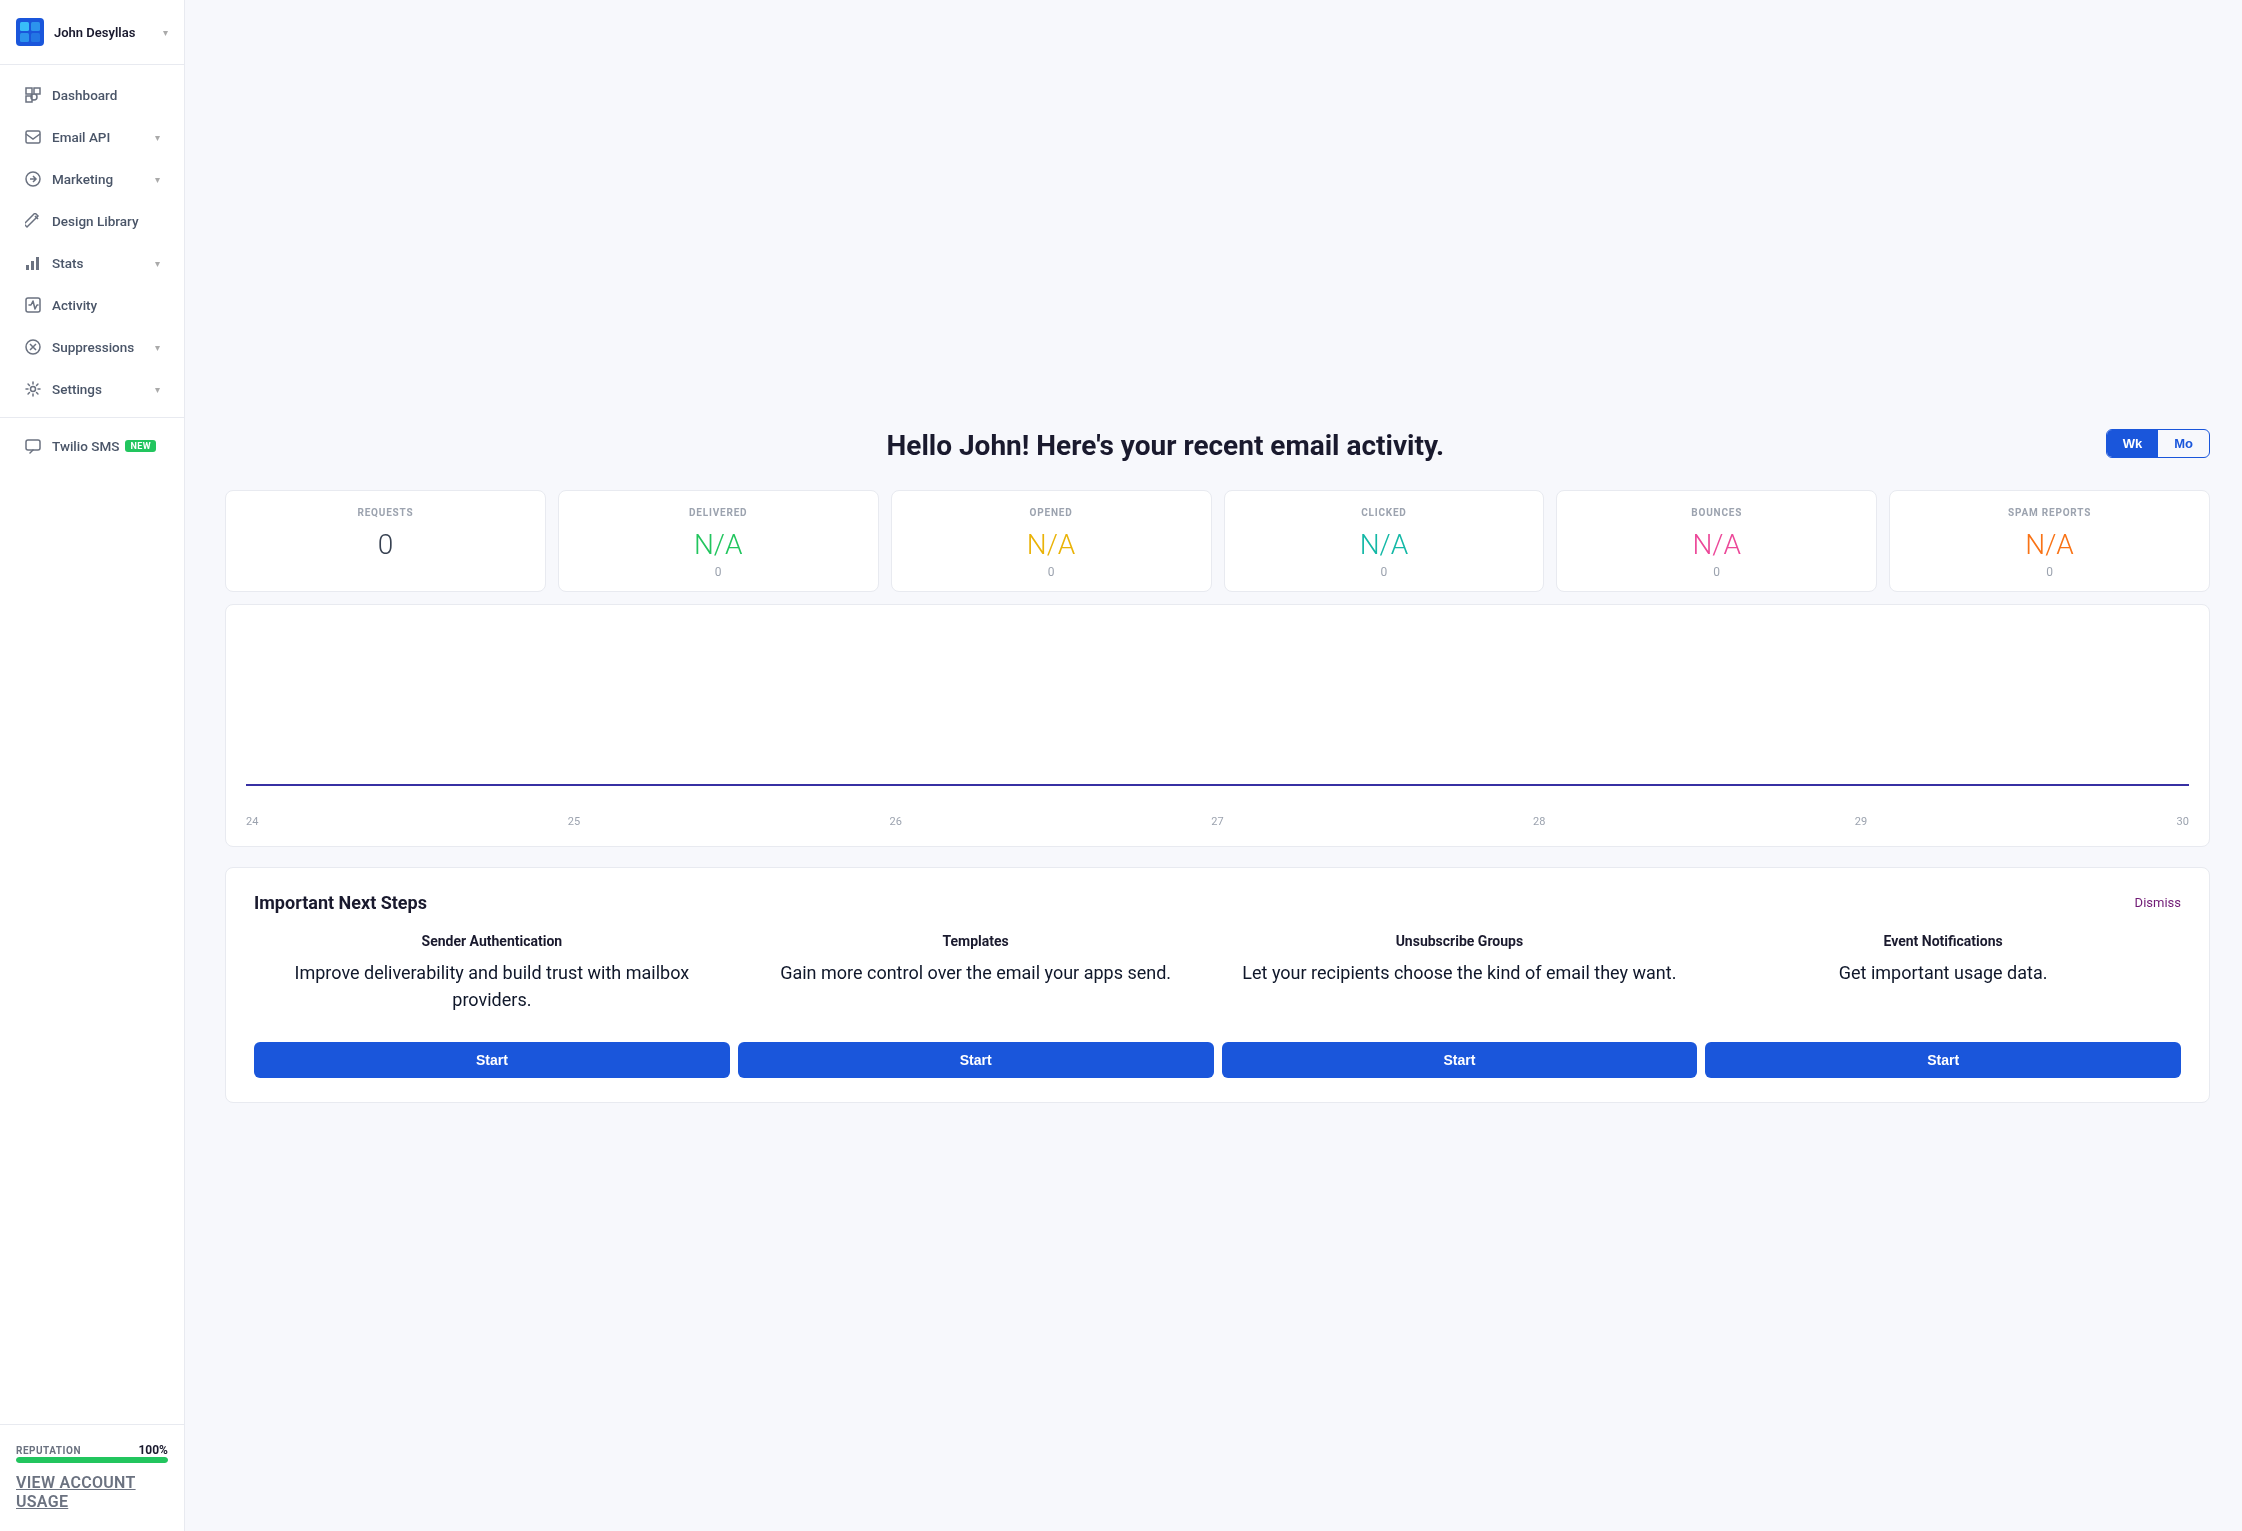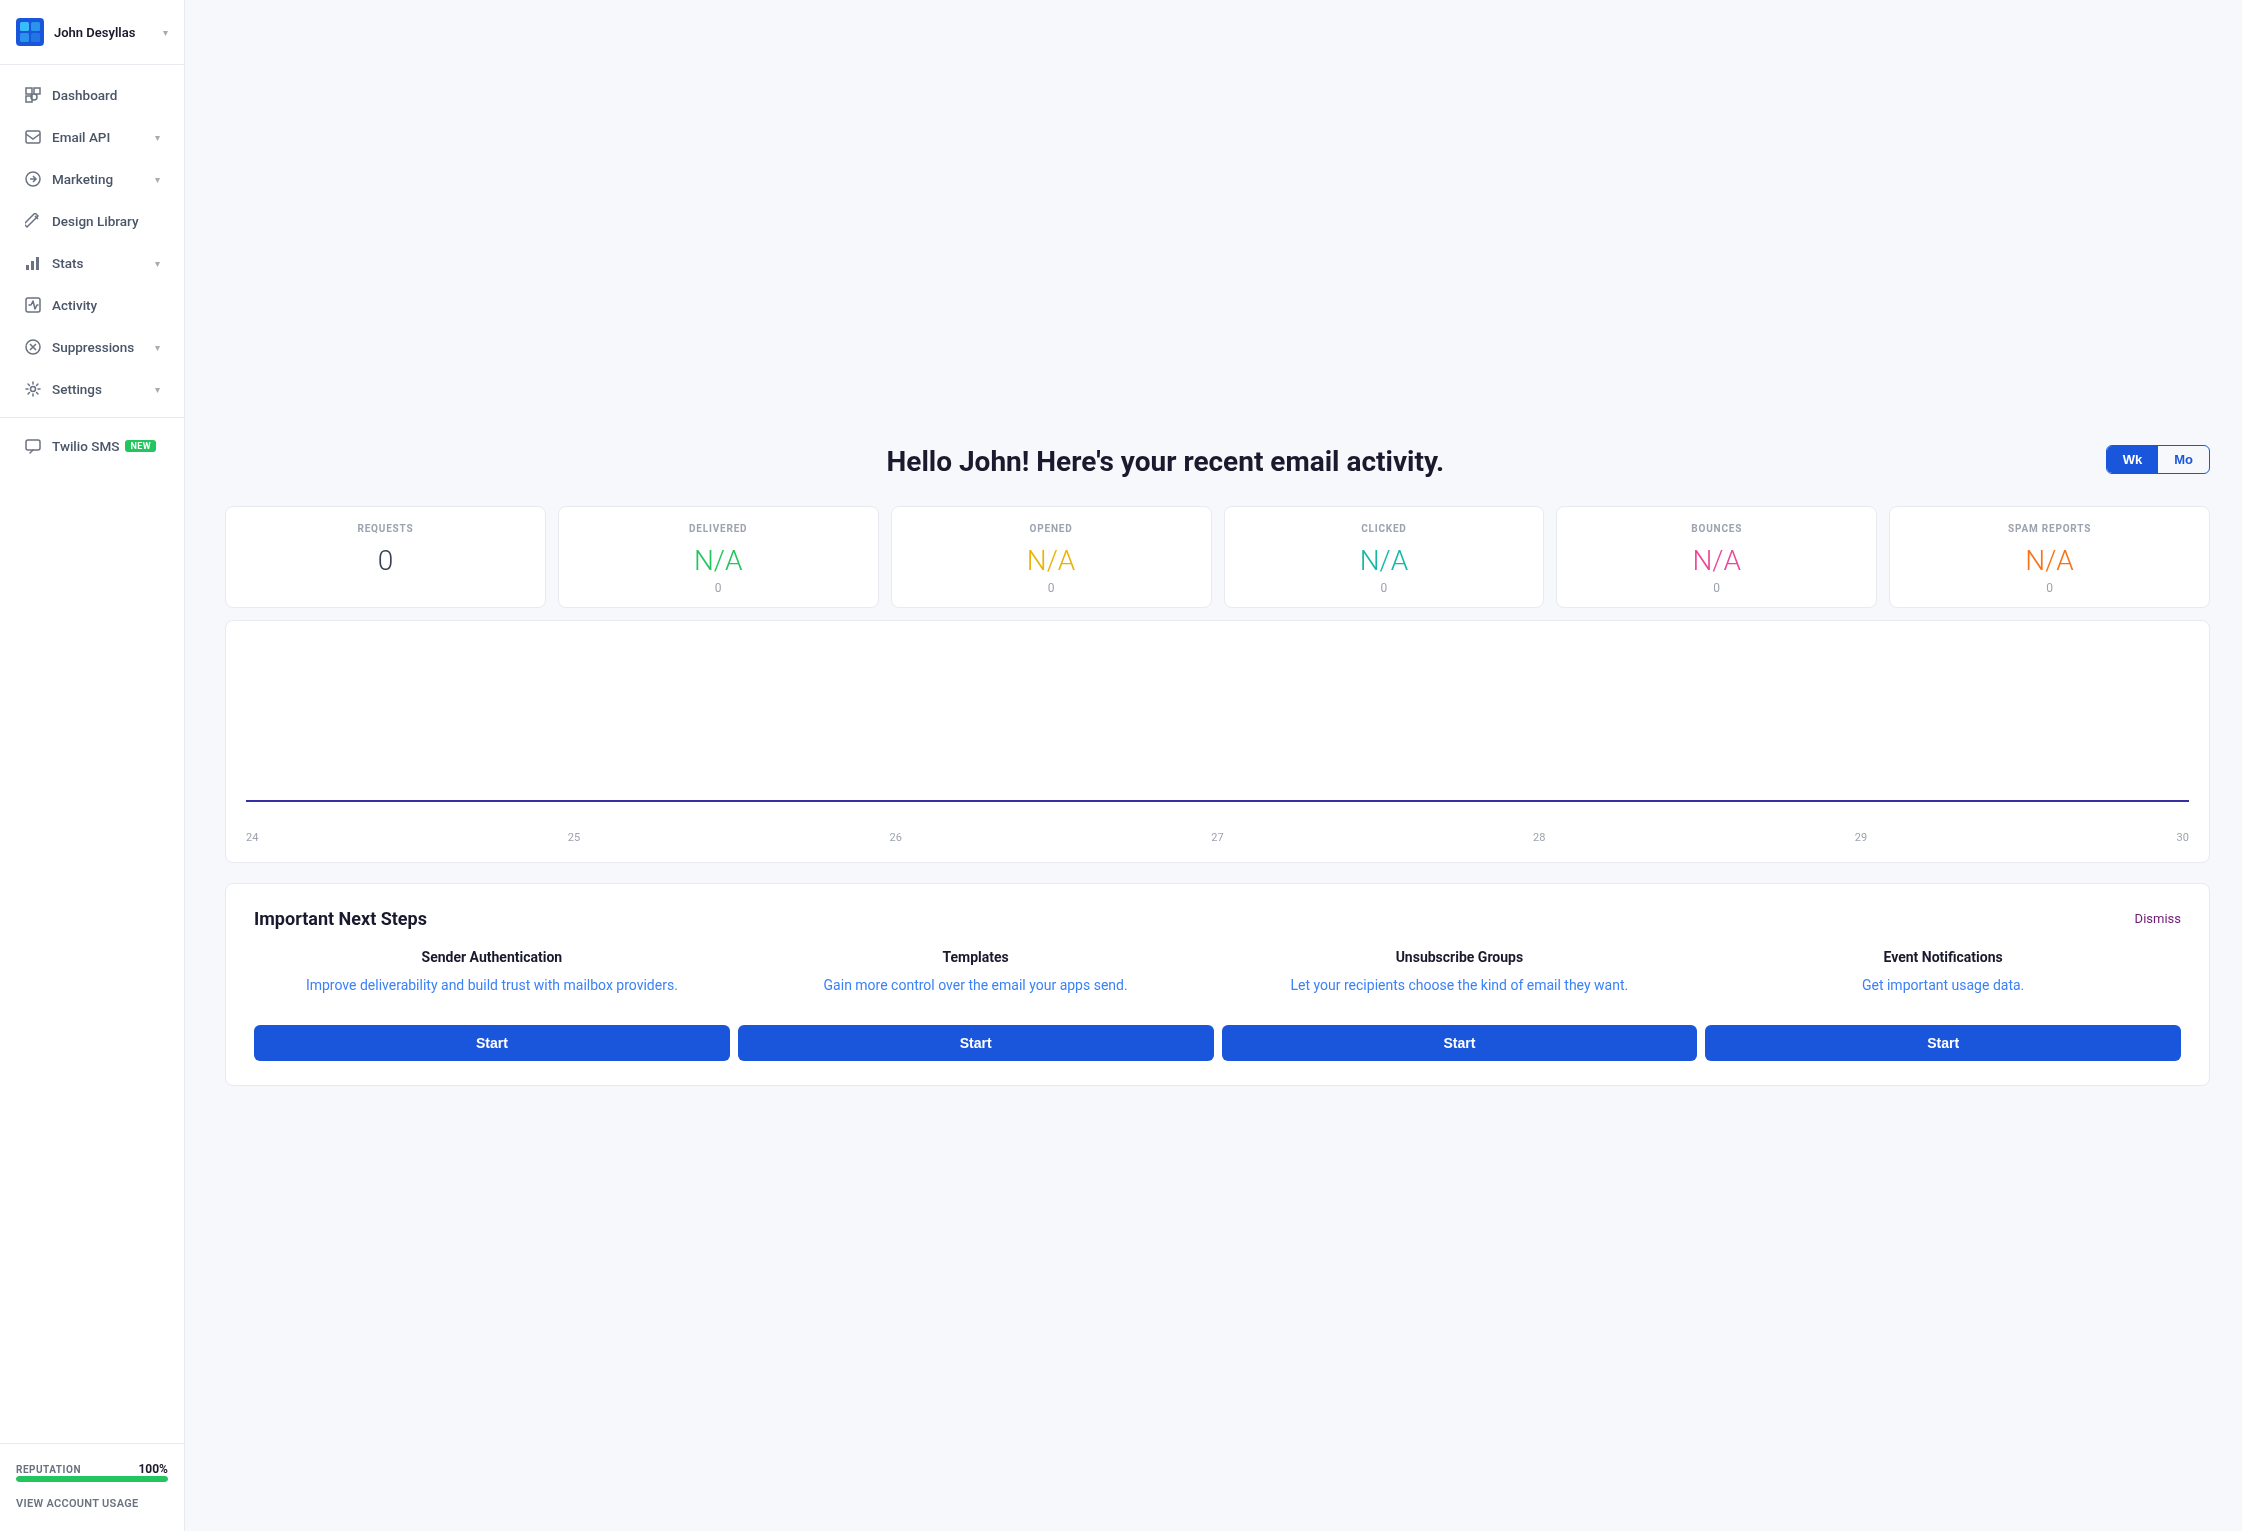--- a/index.html
+++ b/index.html
@@ -111,22 +111,23 @@
       border-radius: 3px;
       overflow: hidden;
       margin-bottom: 10px;
     }
     .progress-bar-fill {
       height: 100%;
       background: #22c55e;
       border-radius: 3px;
     }
     .view-usage-link {
-      font-size: 11px;
+      font-size: 16px;
       color: #6b7280;
+      text-decoration: underline;
       cursor: pointer;
       letter-spacing: 0.3px;
       text-transform: uppercase;
       font-weight: 600;
     }
 
     
     #main {
       flex: 1;
       overflow-y: auto;
@@ -269,22 +270,22 @@
       align-items: center;
       text-align: center;
     }
     .step-card-title {
       font-size: 14px;
       font-weight: 700;
       color: #1a1a2e;
       margin-bottom: 10px;
     }
     .step-card-desc {
-      font-size: 14px;
-      color: #3b82f6;
+      font-size: 18px;
+      color: #0f172a;
       line-height: 1.5;
       margin-bottom: 29px;
       flex: 1;
     }
     .start-btn {
       background: #1a56db;
       color: #fff;
       border: none;
       border-radius: 6px;
       padding: 10px 32px;

